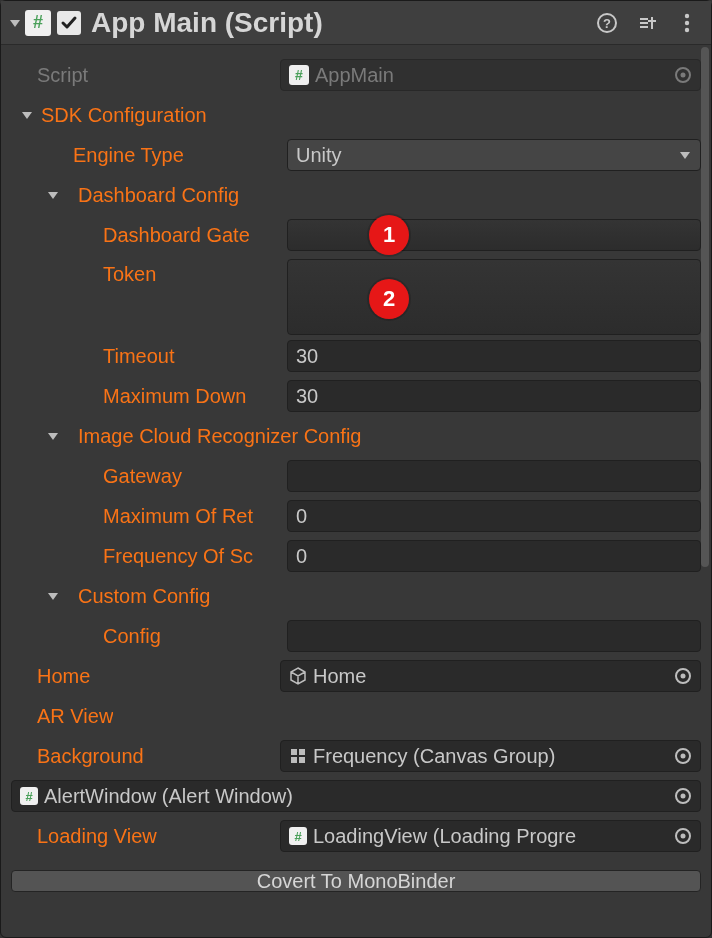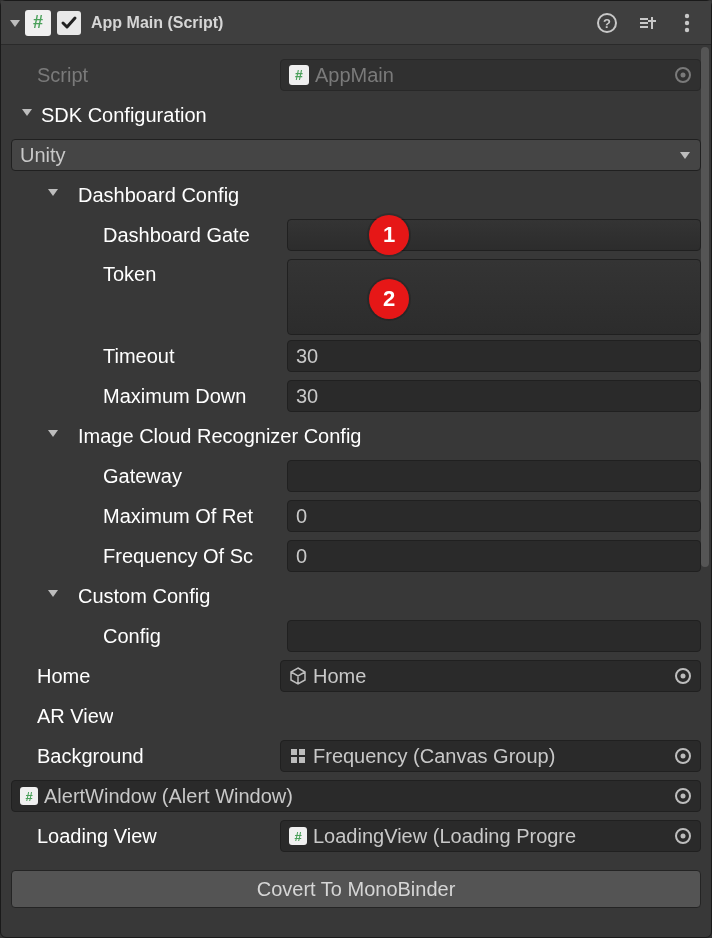--- a/index.html
+++ b/index.html
@@ -61,21 +61,21 @@
     align-items: center;
     justify-content: center;
     margin-right: 10px;
     flex-shrink: 0;
     cursor: pointer;
   }
   .checkbox svg { display:block;}
   .header-title {
     flex: 1;
     font-weight: 700;
-    font-size: 16px;
+    font-size: 28px;
     color: #d6d6d6;
     white-space: nowrap;
   }
   .header-actions {
     display: flex;
     gap: 16px;
     align-items: center;
     margin-right: 4px;
   }
   .icon-btn {
@@ -90,27 +90,27 @@
   }
   .row {
     display: flex;
     align-items: center;
     min-height: 40px;
     padding: 1px 0;
   }
   .row.tall { min-height: 80px; align-items: flex-start; padding-top:4px;}
   .label-col {
     display: flex;
-    align-items: flex-start;
+    align-items: center;
     flex-shrink: 0;
     overflow: hidden;
     white-space: nowrap;
   }
   .label-text {
-    color: #ffffff;
+    color: #f97316;
     font-size: 20px;
     overflow: hidden;
     text-overflow: clip;
     white-space: nowrap;
   }
   .label-text.dim { color: #7a7a7a; }
   .field-col {
     flex: 1;
     min-width: 0;
   }
@@ -195,21 +195,21 @@
     font-size: 22px;
     display:flex; align-items:center; justify-content:center;
     box-shadow: 0 0 0 2px rgba(0,0,0,0.15);
     z-index: 10;
     pointer-events: none;
   }
   
   .wide-button {
     margin-top: 14px;
     width: 100%;
-    height: 38px;
+    height: 22px;
     background: #545454;
     border: 1px solid #242424;
     border-radius: 4px;
     color: #d6d6d6;
     font-size: 20px;
     display:flex; align-items:center; justify-content:center;
     cursor:pointer;
   }
   
   .scroll-hint {
@@ -288,20 +288,23 @@
         <span class="foldout">
           <svg width="12" height="12" viewBox="0 0 12 12">
               <path d="M1 3 L11 3 L6 10 Z" fill="#bdbdbd"></path>
             </svg>
         </span>
         <span class="label-text" style="margin-left:6px">SDK Configuration</span>
       </div>
     </div>
 
     <div class="row lvl2">
+      <div class="label-col">
+          <span class="label-text">Engine Type</span>
+        </div>
       <div class="field-col">
         <div class="dropdown">
           <span>Unity</span>
           <span class="dd-arrow">
             <svg width="14" height="14" viewBox="0 0 14 14">
                 <path d="M2 4 L12 4 L7 11 Z" fill="#bdbdbd"></path>
               </svg>
           </span>
         </div>
       </div>

